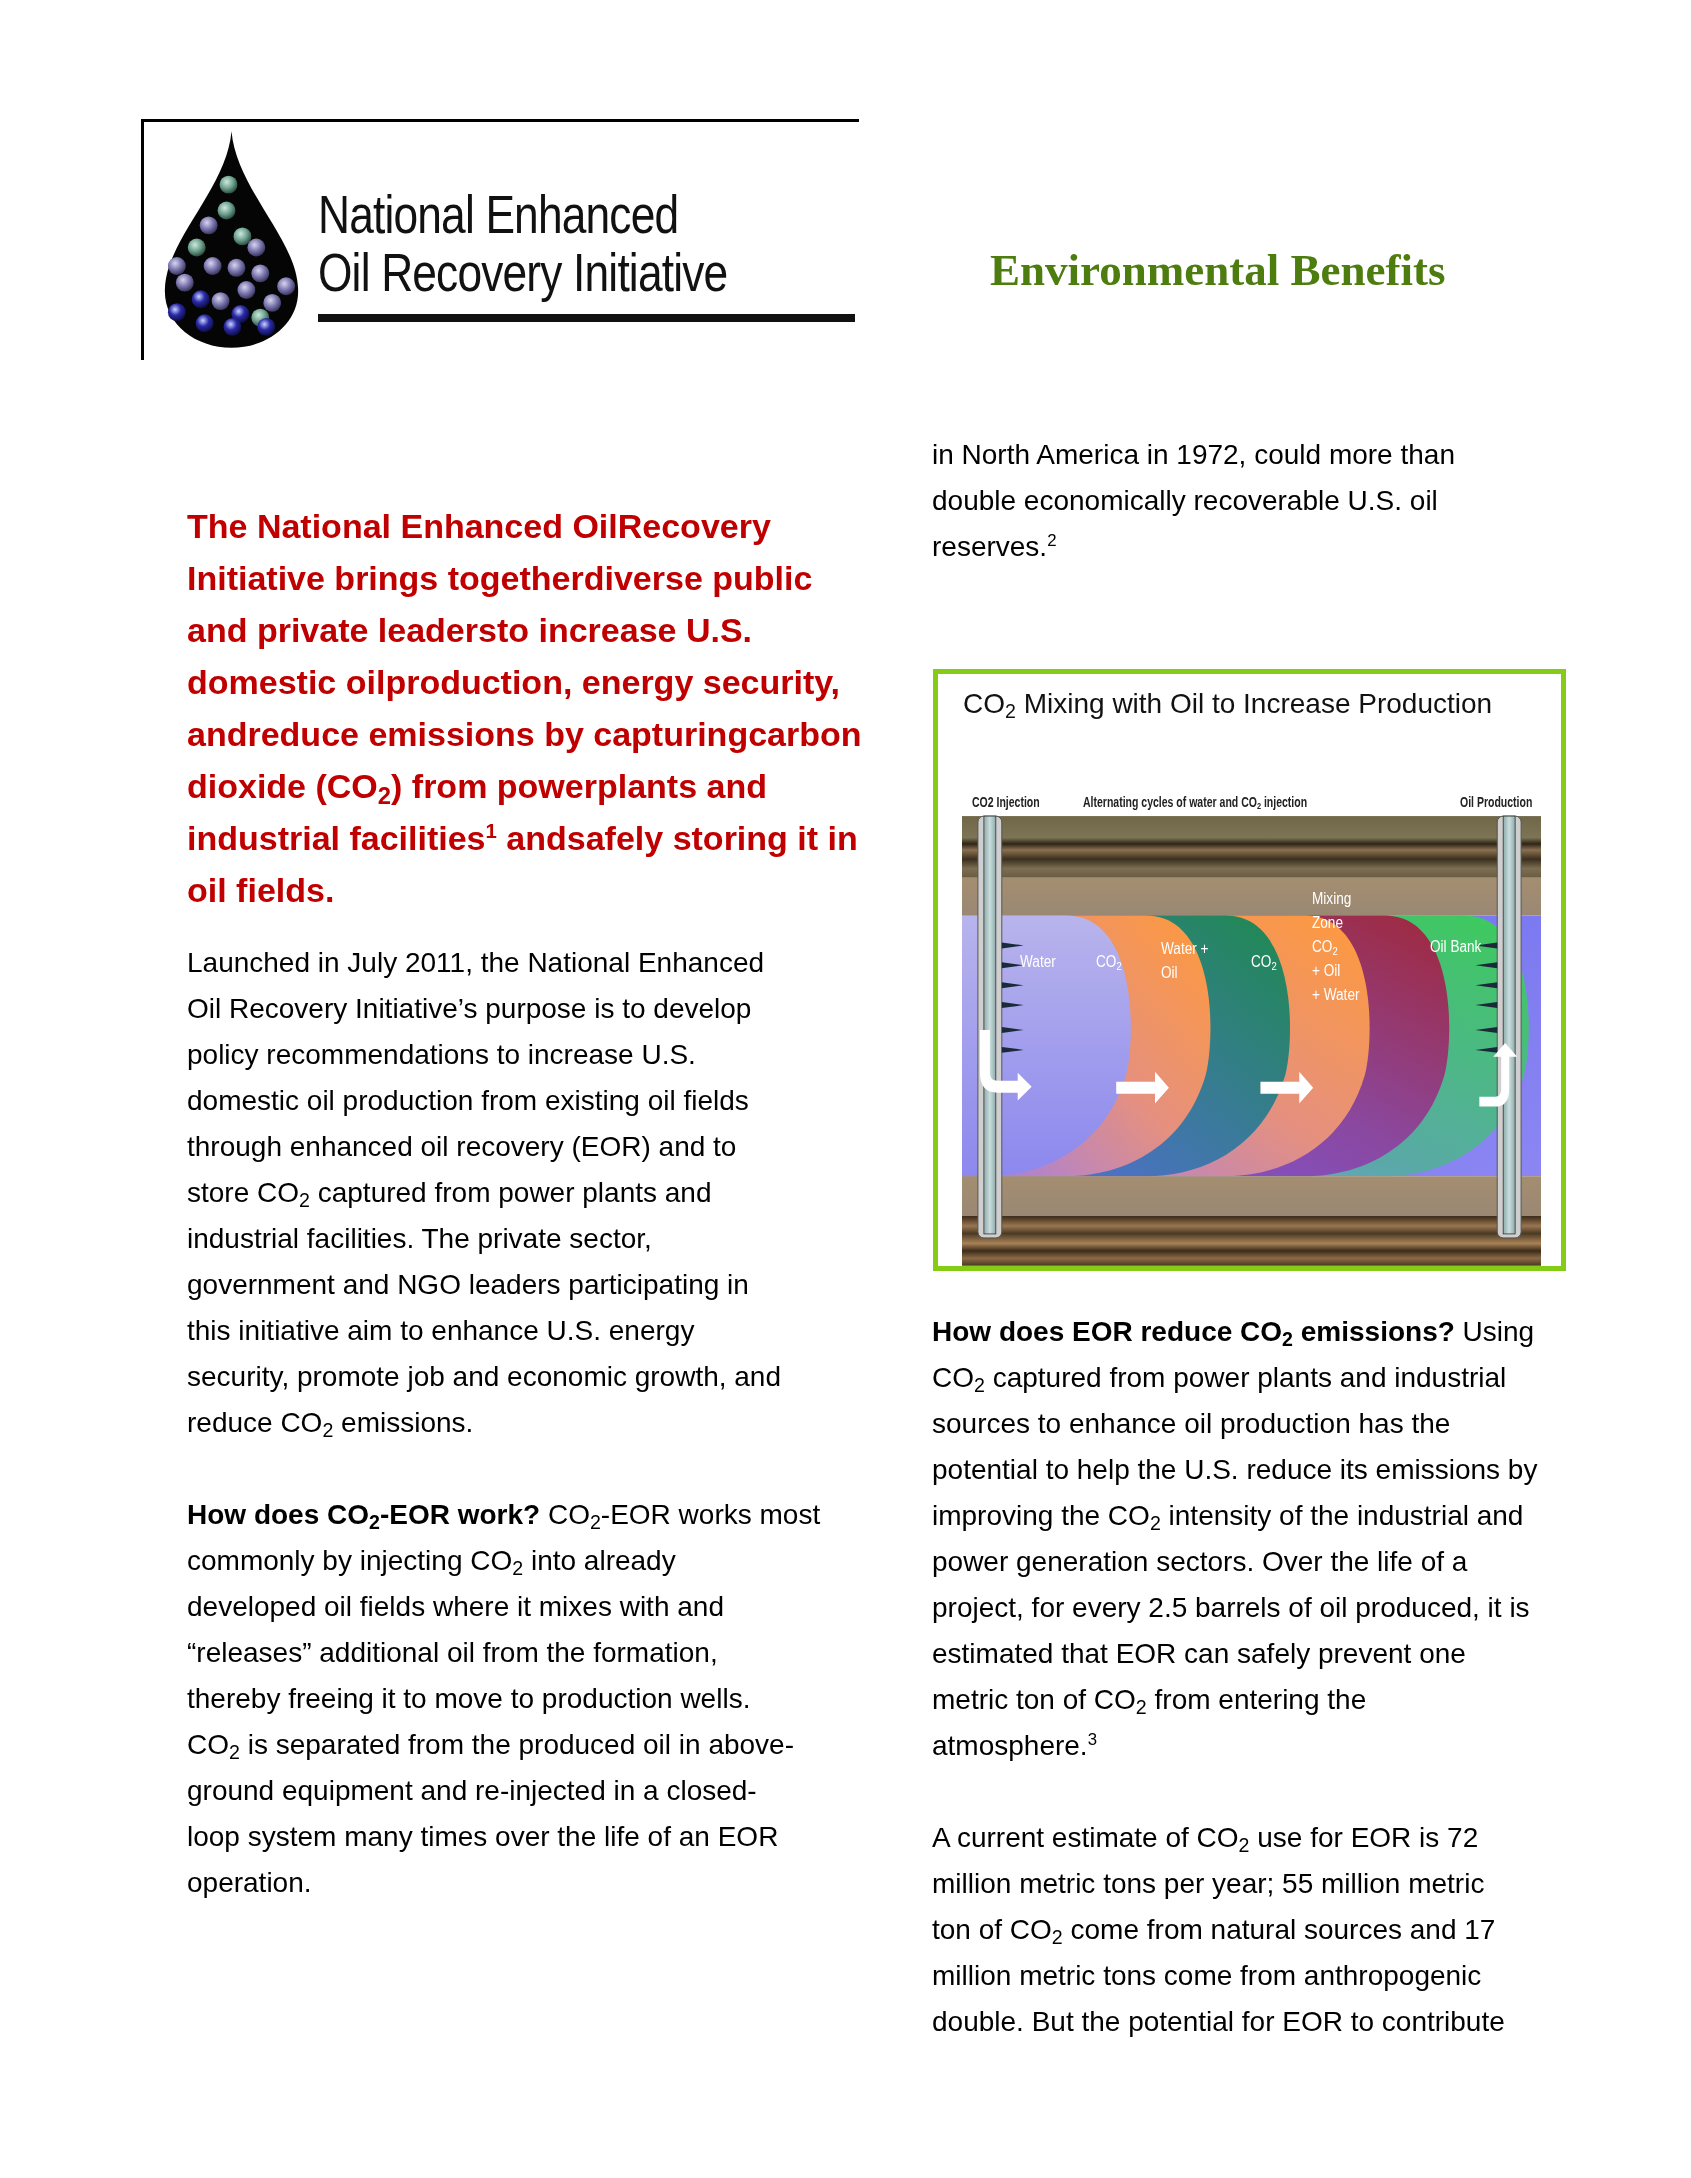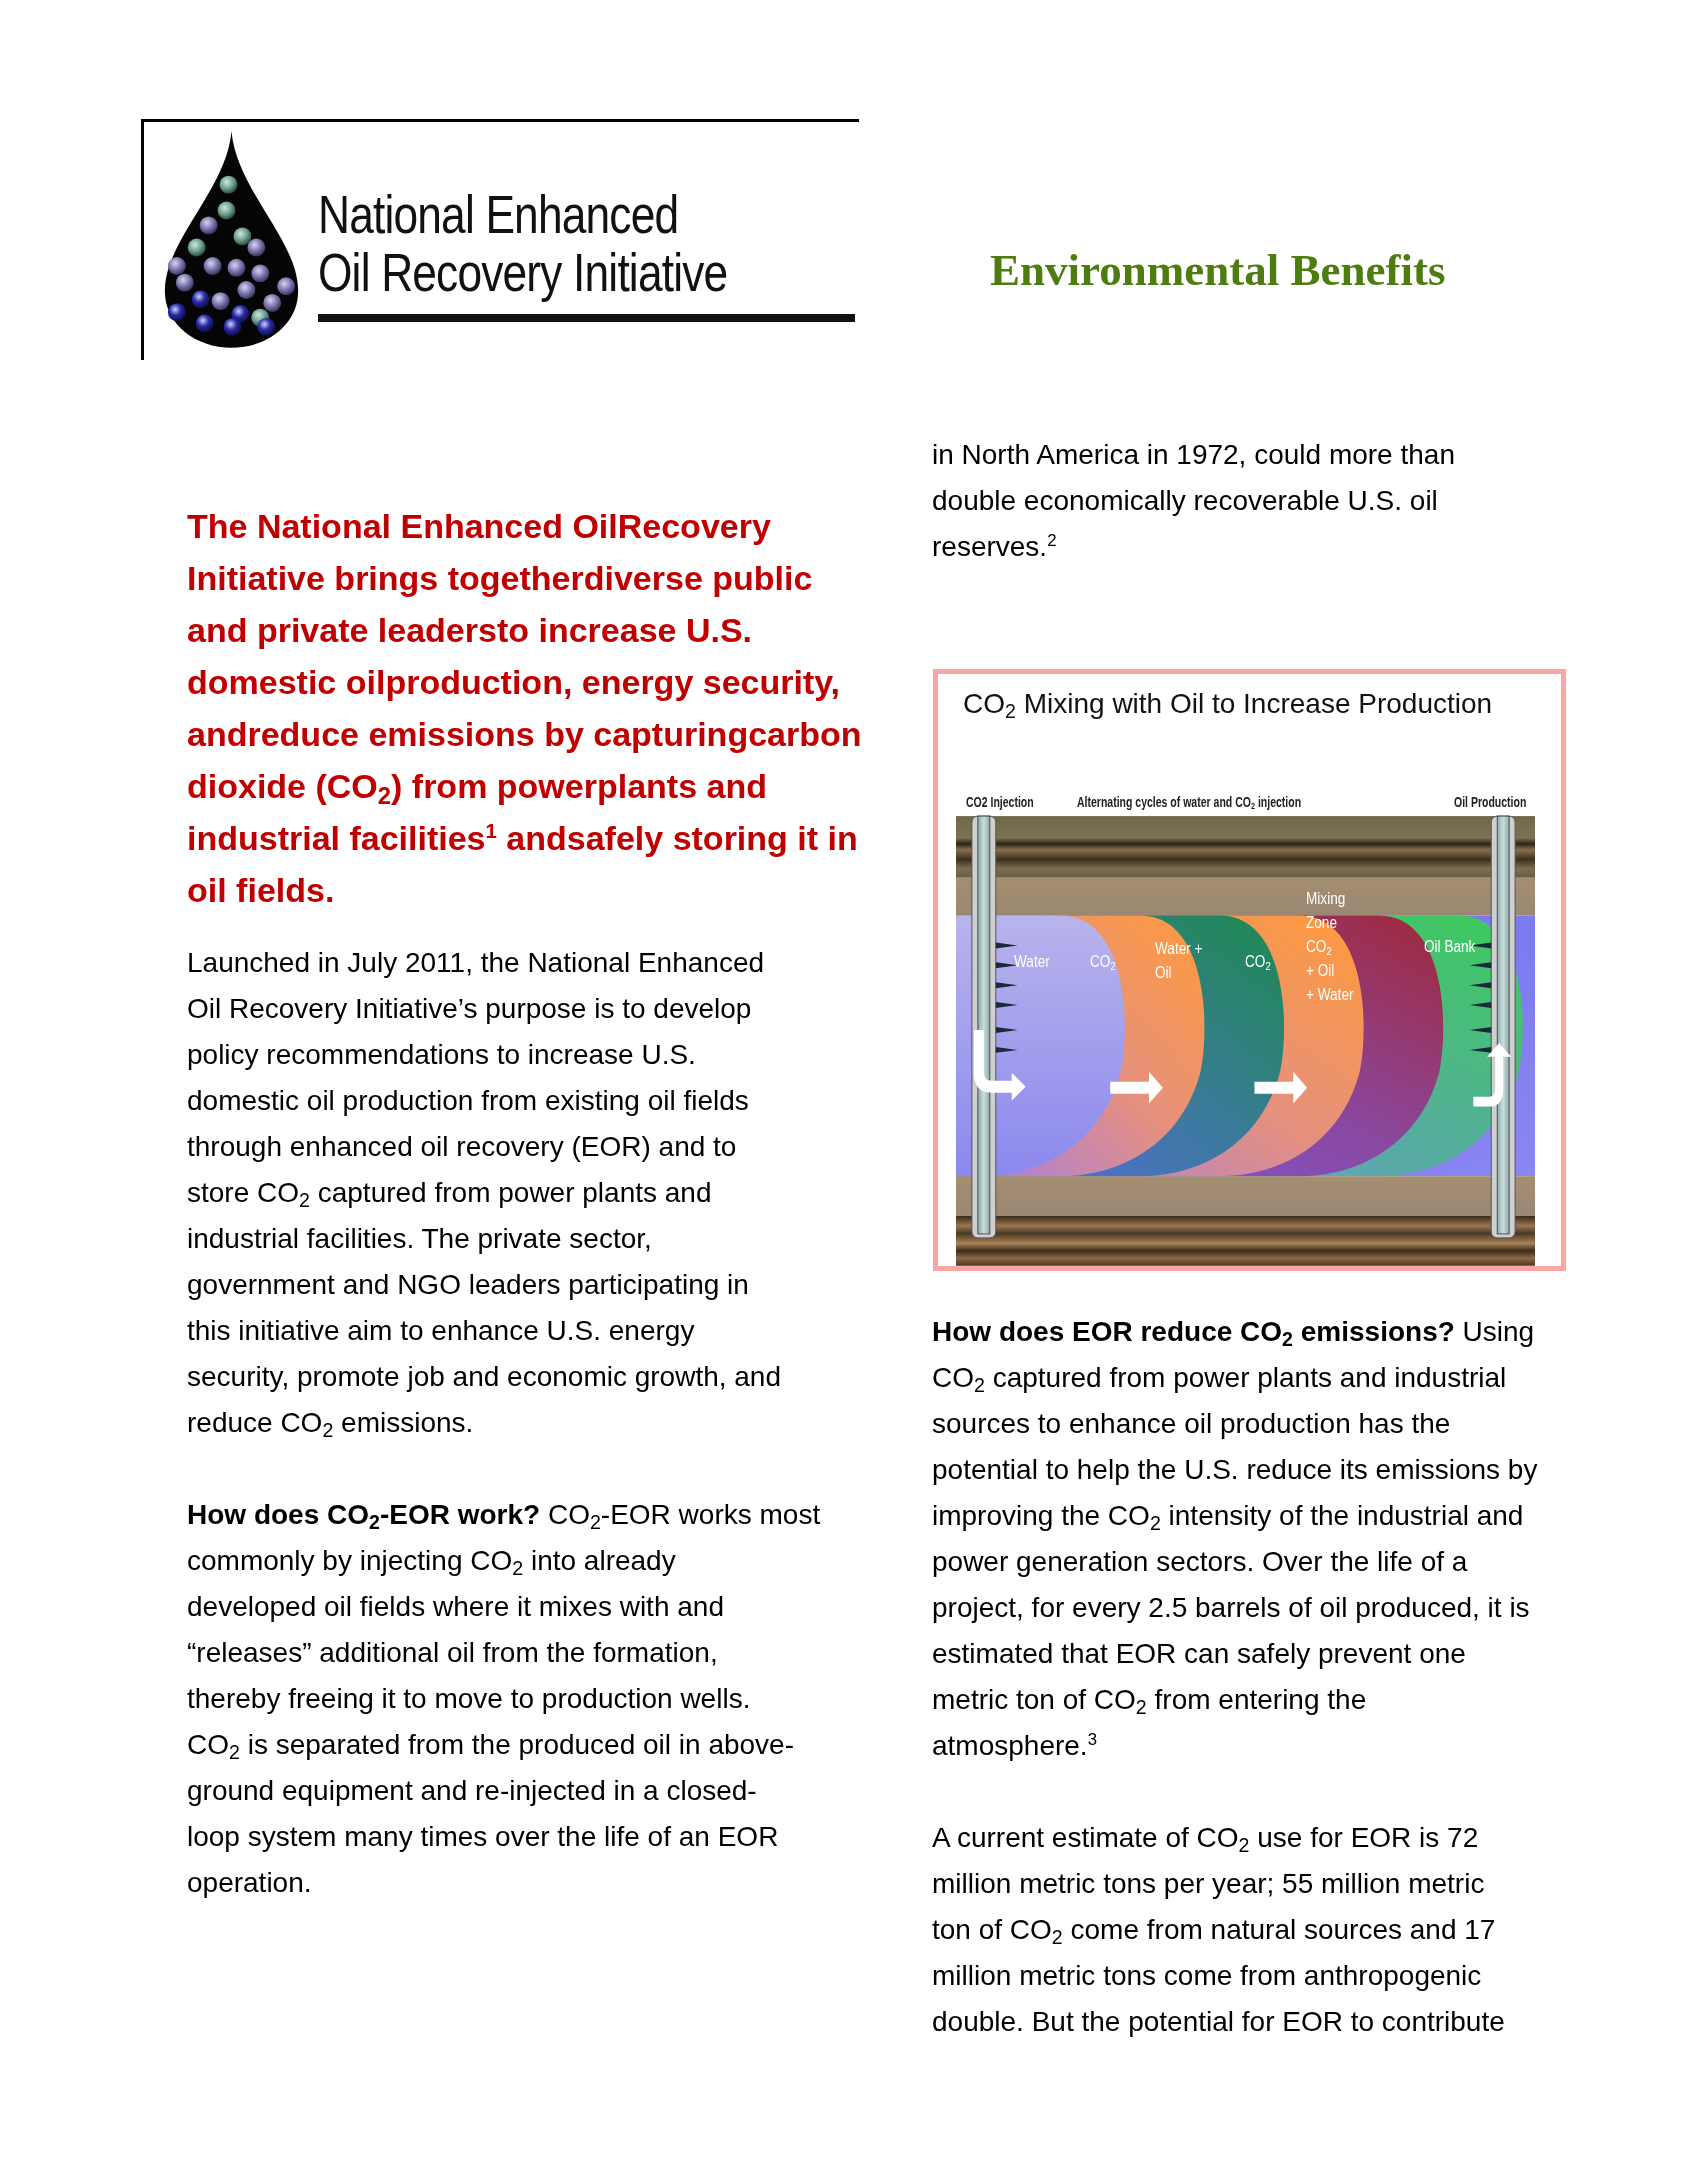--- a/index.html
+++ b/index.html
@@ -26,23 +26,23 @@
   #lead { color:#c00000; font-weight:bold; font-size:34px; line-height:52px; margin:0 0 24px 0; }
   .body-p { margin:0 0 46px 0; white-space:nowrap; }
   .body-p span.line { display:block; }
   sub { font-size:0.7em; vertical-align:-0.25em; line-height:0; }
   sup { font-size:0.6em; vertical-align:0.6em; line-height:0; }
 
   #right-top { left:932px; top:432px; width:697px; }
   #right-bottom { left:932px; top:1309px; width:697px; }
 
   
-  #diagram-box { left:933px; top:669px; width:633px; height:602px; border:5px solid #fca5a5; box-sizing:border-box; }
+  #diagram-box { left:933px; top:669px; width:633px; height:602px; border:5px solid #84cc16; box-sizing:border-box; }
   #diagram-title { position:absolute; left:25px; top:14px; font-size:28px; white-space:nowrap; color:#111; }
-  #diagram-art { position:absolute; left:18px; top:112px; width:579px; height:480px; }
+  #diagram-art { position:absolute; left:24px; top:112px; width:579px; height:480px; }
   .dlabel { position:absolute; font-size:14px; font-weight:bold; color:#222; transform:scaleX(0.75); transform-origin:left top; white-space:nowrap; }
   .zlabel { position:absolute; color:#fff; font-size:16px; line-height:24px; transform:scaleX(0.85); transform-origin:left top; white-space:nowrap; }
 </style>
 </head>
 <body>
 
 <div id="logo-frame" class="abs">
   <div class="bt"></div>
   <div class="bl"></div>
   <svg id="logo-drop" viewBox="0 0 150 222">

